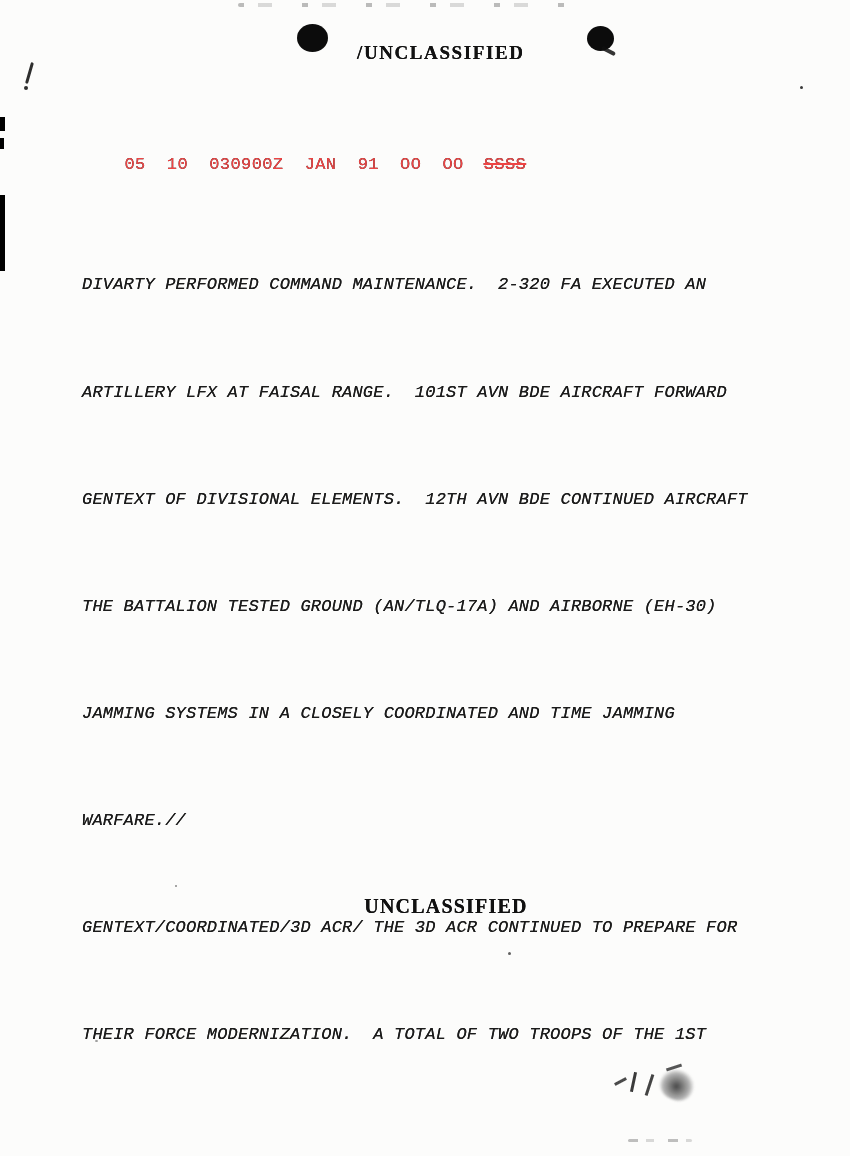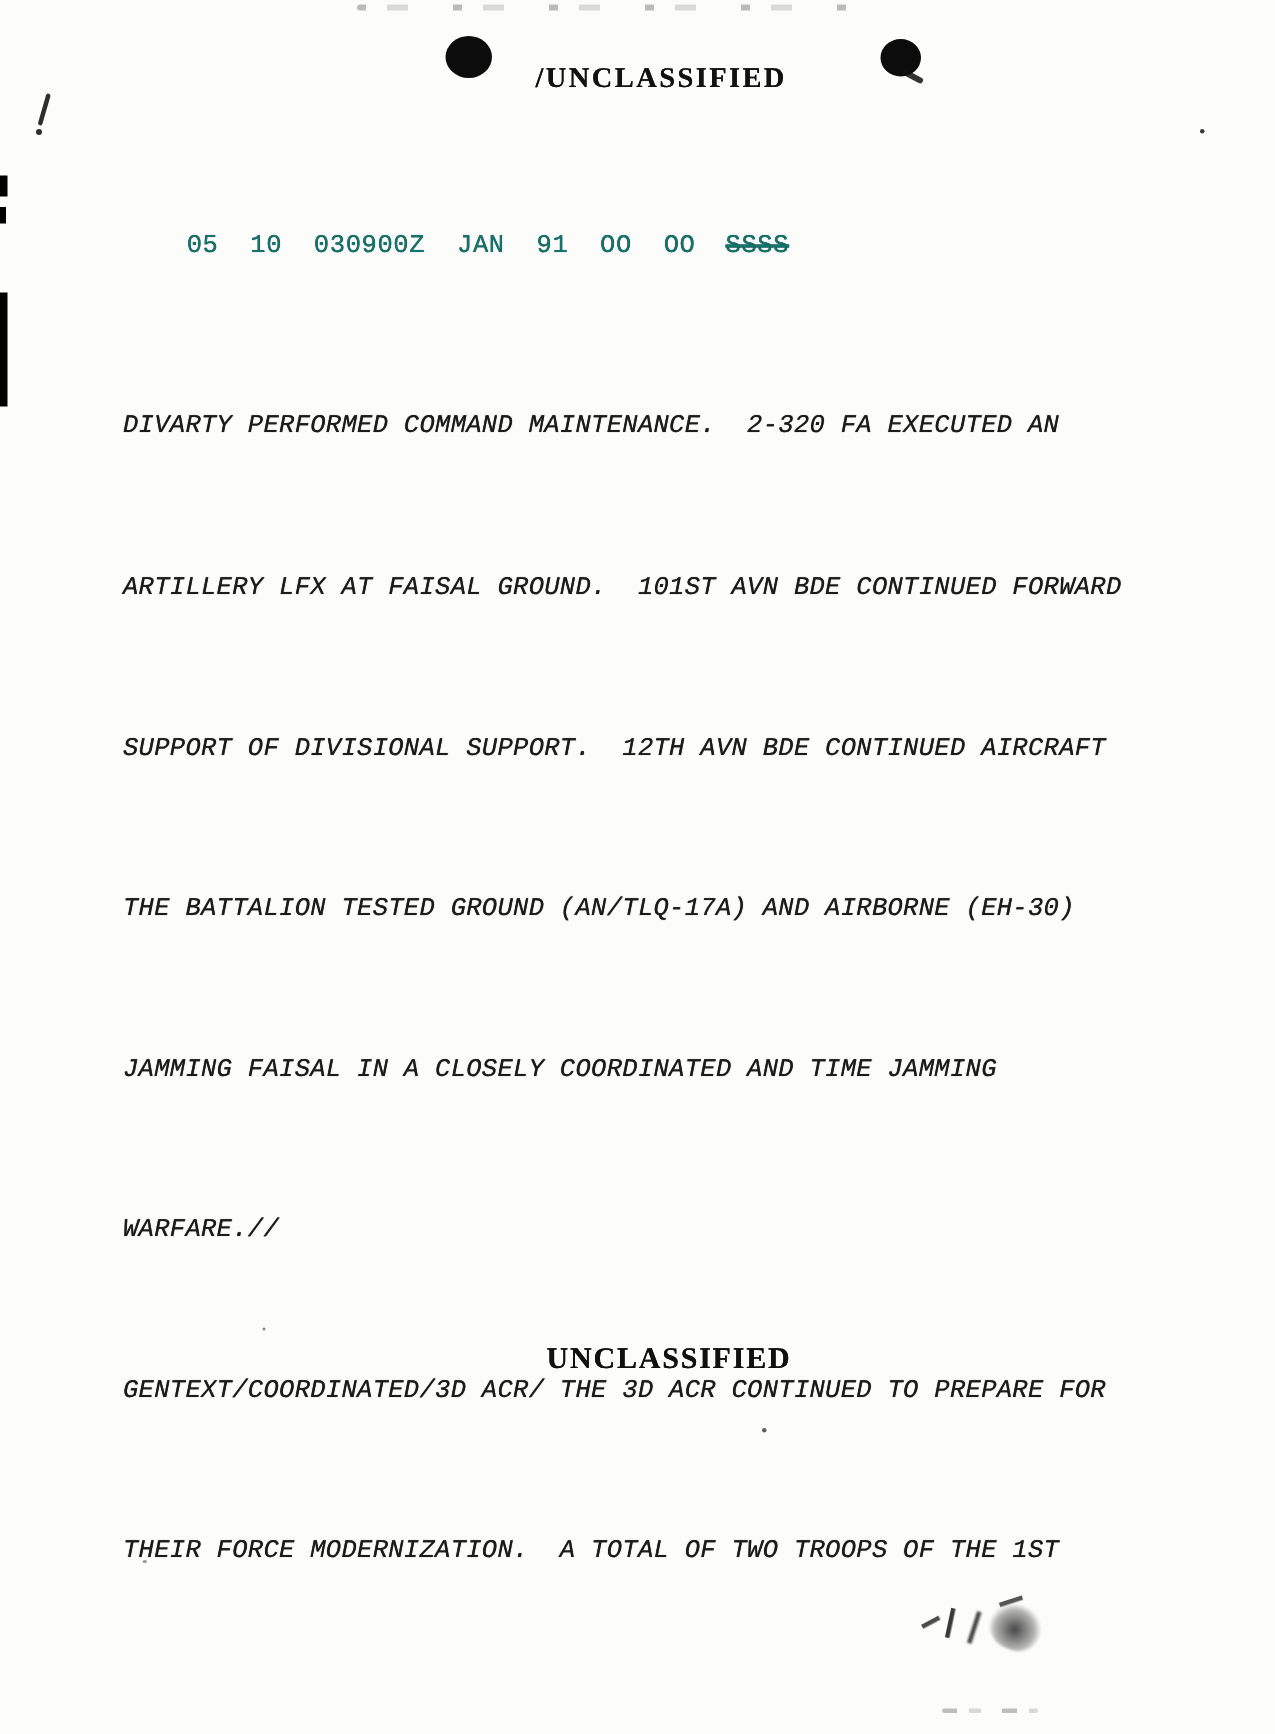--- a/index.html
+++ b/index.html
@@ -17,21 +17,21 @@
   .classification-top {
     position:absolute; top:42px; left:357px;
     font-family:"Liberation Serif", serif;
     font-weight:700; font-size:19px; letter-spacing:1.6px;
     color:#121212;
     text-shadow:0 0 .4px #121212;
   }
   .meta-line {
     position:absolute; top:136px; left:82px;
     font-size:17px; letter-spacing:.4px; white-space:pre;
-    color:#0f766e; text-shadow:0 0 .5px #1a1a1a;
+    color:#ef4444; text-shadow:0 0 .5px #1a1a1a;
   }
   .meta-struck {
     margin-left:20px;
     text-decoration:line-through;
     text-decoration-thickness:2px;
   }
   .body-text {
     position:absolute; top:196px; left:82px; width:720px;
     font-size:17px; line-height:35.7px; letter-spacing:.2px;
     white-space:pre; color:#1b1b1b;
@@ -136,24 +136,24 @@
   <div class="speck speck-5"></div>
 
   <div class="classification-top">/UNCLASSIFIED</div>
 
   <div class="meta-line">
     <span>05  10  030900Z  JAN  91  OO  OO</span><span class="meta-struck">SSSS</span>
   </div>
 
   <div class="body-text">
     <div class="body-line">DIVARTY PERFORMED COMMAND MAINTENANCE.  2-320 FA EXECUTED AN</div>
-    <div class="body-line">ARTILLERY LFX AT FAISAL GROUND.  101ST AVN BDE CONTINUED FORWARD</div>
-    <div class="body-line">SUPPORT OF DIVISIONAL SUPPORT.  12TH AVN BDE CONTINUED AIRCRAFT</div>
+    <div class="body-line">ARTILLERY LFX AT FAISAL RANGE.  101ST AVN BDE AIRCRAFT FORWARD</div>
+    <div class="body-line">GENTEXT OF DIVISIONAL ELEMENTS.  12TH AVN BDE CONTINUED AIRCRAFT</div>
     <div class="body-line">THE BATTALION TESTED GROUND (AN/TLQ-17A) AND AIRBORNE (EH-30)</div>
-    <div class="body-line">JAMMING FAISAL IN A CLOSELY COORDINATED AND TIME JAMMING</div>
+    <div class="body-line">JAMMING SYSTEMS IN A CLOSELY COORDINATED AND TIME JAMMING</div>
     <div class="body-line">WARFARE.//</div>
     <div class="body-line">GENTEXT/COORDINATED/3D ACR/ THE 3D ACR CONTINUED TO PREPARE FOR</div>
     <div class="body-line">THEIR FORCE MODERNIZATION.  A TOTAL OF TWO TROOPS OF THE 1ST</div>
     
     
     
     
     
     
     

